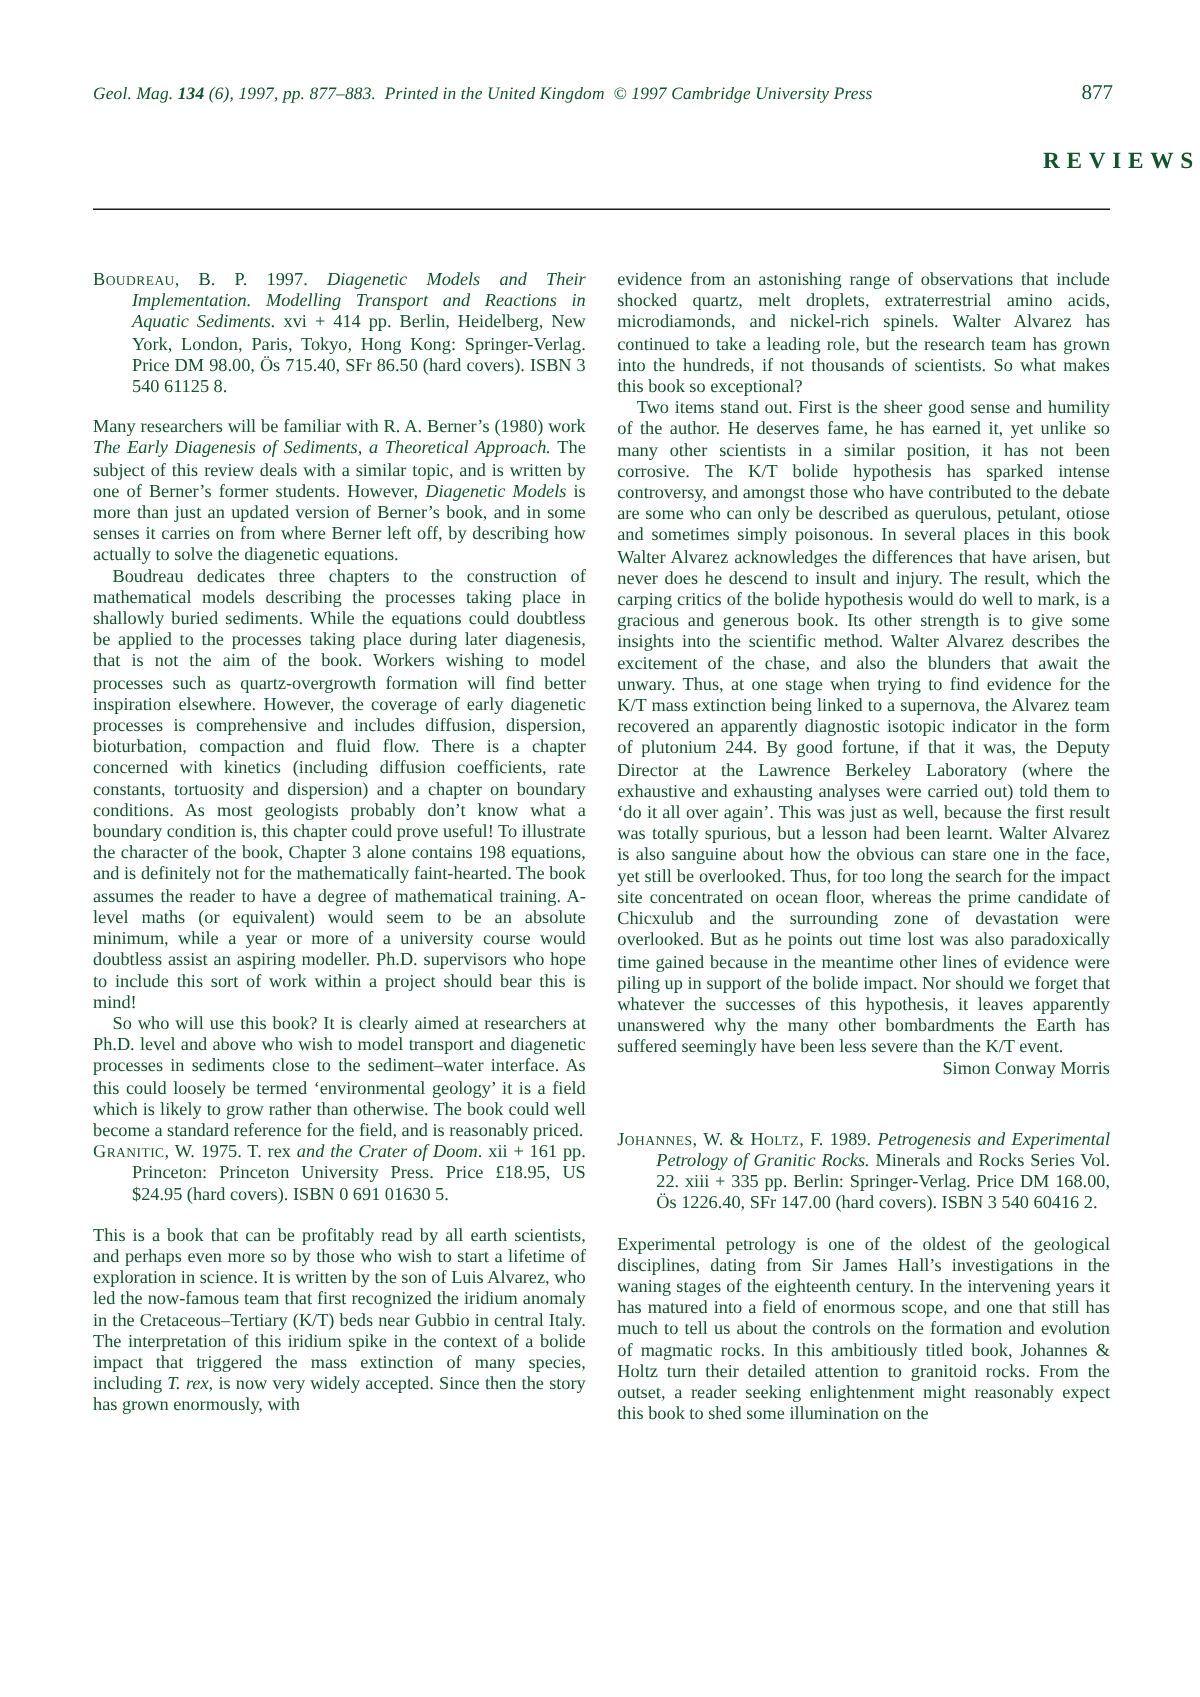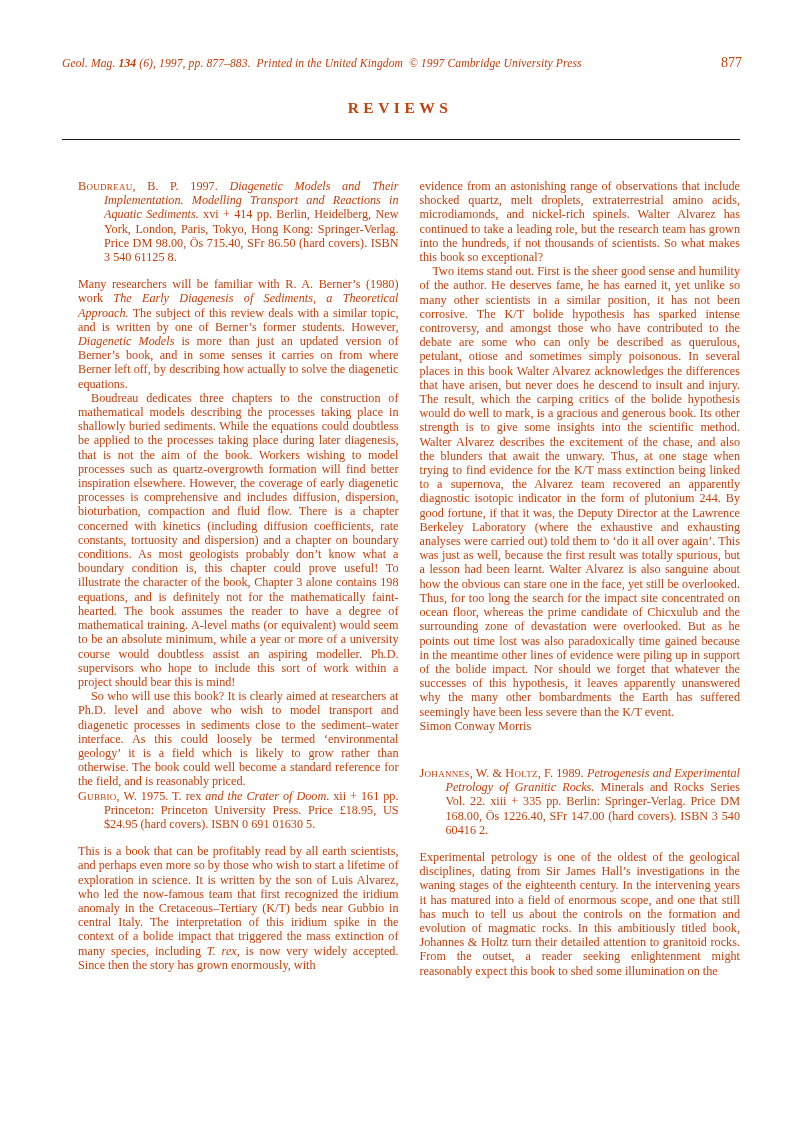--- a/index.html
+++ b/index.html
@@ -5,21 +5,21 @@
   html, body {
     margin: 0;
     padding: 0;
     background: #ffffff;
   }
   .page {
     position: relative;
     width: 800px;
     height: 1131px;
     background: #ffffff;
-    color: #c2410c;
+    color: #14532d;
     font-family: "Liberation Serif", serif;
     overflow: hidden;
   }
   
   .running-head {
     position: absolute;
     top: 55px;
     left: 62px;
     right: 58px;
     display: flex;
@@ -37,60 +37,60 @@
     font-style: normal;
     font-size: 14px;
   }
   
   .title {
     position: absolute;
     top: 99px;
     left: 0;
     width: 100%;
     margin: 0;
-    text-align: center;
+    text-align: right;
     font-size: 15.5px;
     font-weight: bold;
     letter-spacing: 4.5px;
   }
   
   .rule {
     position: absolute;
     top: 139px;
     left: 62px;
     right: 60px;
     height: 0;
     border: 0;
     border-top: 1.6px solid #1a1a1a;
   }
   
   .columns {
     position: absolute;
     top: 179px;
-    left: 78px;
+    left: 62px;
     right: 60px;
     display: flex;
     gap: 21px;
   }
   .col {
     flex: 1 1 0;
     min-width: 0;
     font-size: 12.2px;
     line-height: 14.2px;
     text-align: justify;
   }
   .block { margin: 0; }
   .citation {
     padding-left: 26px;
     text-indent: -26px;
     margin-bottom: 13px;
   }
   .para.indent { text-indent: 13px; }
   .signature {
-    text-align: left;
+    text-align: right;
     margin-bottom: 33px;
   }
   .it { font-style: italic; }
   .sc { font-variant: small-caps; letter-spacing: 0.3px; }
 </style>
 </head>
 <body>
 
 <div class="page">
 
@@ -104,21 +104,21 @@
   <h1 class="title">REVIEWS</h1>
 
   <div class="rule"></div>
 
   <main class="columns">
     <div class="col">
         <div class="block citation"><span class="sc">Boudreau</span><span>, B. P. 1997. </span><span class="it">Diagenetic Models and Their Implementation. Modelling Transport and Reactions in Aquatic Sediments.</span><span> xvi + 414 pp. Berlin, Heidelberg, New York, London, Paris, Tokyo, Hong Kong: Springer-Verlag. Price DM 98.00, Ös 715.40, SFr 86.50 (hard covers). ISBN 3 540 61125 8.</span></div>
         <div class="block para"><span>Many researchers will be familiar with R. A. Berner’s (1980) work </span><span class="it">The Early Diagenesis of Sediments, a Theoretical Approach.</span><span> The subject of this review deals with a similar topic, and is written by one of Berner’s former students. However, </span><span class="it">Diagenetic Models</span><span> is more than just an updated version of Berner’s book, and in some senses it carries on from where Berner left off, by describing how actually to solve the diagenetic equations.</span></div>
         <div class="block para indent"><span>Boudreau dedicates three chapters to the construction of mathematical models describing the processes taking place in shallowly buried sediments. While the equations could doubtless be applied to the processes taking place during later diagenesis, that is not the aim of the book. Workers wishing to model processes such as quartz-overgrowth formation will find better inspiration elsewhere. However, the coverage of early diagenetic processes is comprehensive and includes diffusion, dispersion, bioturbation, compaction and fluid flow. There is a chapter concerned with kinetics (including diffusion coefficients, rate constants, tortuosity and dispersion) and a chapter on boundary conditions. As most geologists probably don’t know what a boundary condition is, this chapter could prove useful! To illustrate the character of the book, Chapter 3 alone contains 198 equations, and is definitely not for the mathematically faint-hearted. The book assumes the reader to have a degree of mathematical training. A-level maths (or equivalent) would seem to be an absolute minimum, while a year or more of a university course would doubtless assist an aspiring modeller. Ph.D. supervisors who hope to include this sort of work within a project should bear this is mind!</span></div>
         <div class="block para indent"><span>So who will use this book? It is clearly aimed at researchers at Ph.D. level and above who wish to model transport and diagenetic processes in sediments close to the sediment–water interface. As this could loosely be termed ‘environmental geology’ it is a field which is likely to grow rather than otherwise. The book could well become a standard reference for the field, and is reasonably priced.</span></div>
-        <div class="block citation"><span class="sc">Gubbio</span><span>, W. 1975. T. rex </span><span class="it">and the Crater of Doom</span><span>. xii + 161 pp. Princeton: Princeton University Press. Price £18.95, US $24.95 (hard covers). ISBN 0 691 01630 5.</span></div>
+        <div class="block citation"><span class="sc">Granitic</span><span>, W. 1975. T. rex </span><span class="it">and the Crater of Doom</span><span>. xii + 161 pp. Princeton: Princeton University Press. Price £18.95, US $24.95 (hard covers). ISBN 0 691 01630 5.</span></div>
         <div class="block para"><span>This is a book that can be profitably read by all earth scientists, and perhaps even more so by those who wish to start a lifetime of exploration in science. It is written by the son of Luis Alvarez, who led the now-famous team that first recognized the iridium anomaly in the Cretaceous–Tertiary (K/T) beds near Gubbio in central Italy. The interpretation of this iridium spike in the context of a bolide impact that triggered the mass extinction of many species, including </span><span class="it">T. rex</span><span>, is now very widely accepted. Since then the story has grown enormously, with</span></div>
       </div>
     <div class="col">
         <div class="block para"><span>evidence from an astonishing range of observations that include shocked quartz, melt droplets, extraterrestrial amino acids, microdiamonds, and nickel-rich spinels. Walter Alvarez has continued to take a leading role, but the research team has grown into the hundreds, if not thousands of scientists. So what makes this book so exceptional?</span></div>
         <div class="block para indent"><span>Two items stand out. First is the sheer good sense and humility of the author. He deserves fame, he has earned it, yet unlike so many other scientists in a similar position, it has not been corrosive. The K/T bolide hypothesis has sparked intense controversy, and amongst those who have contributed to the debate are some who can only be described as querulous, petulant, otiose and sometimes simply poisonous. In several places in this book Walter Alvarez acknowledges the differences that have arisen, but never does he descend to insult and injury. The result, which the carping critics of the bolide hypothesis would do well to mark, is a gracious and generous book. Its other strength is to give some insights into the scientific method. Walter Alvarez describes the excitement of the chase, and also the blunders that await the unwary. Thus, at one stage when trying to find evidence for the K/T mass extinction being linked to a supernova, the Alvarez team recovered an apparently diagnostic isotopic indicator in the form of plutonium 244. By good fortune, if that it was, the Deputy Director at the Lawrence Berkeley Laboratory (where the exhaustive and exhausting analyses were carried out) told them to ‘do it all over again’. This was just as well, because the first result was totally spurious, but a lesson had been learnt. Walter Alvarez is also sanguine about how the obvious can stare one in the face, yet still be overlooked. Thus, for too long the search for the impact site concentrated on ocean floor, whereas the prime candidate of Chicxulub and the surrounding zone of devastation were overlooked. But as he points out time lost was also paradoxically time gained because in the meantime other lines of evidence were piling up in support of the bolide impact. Nor should we forget that whatever the successes of this hypothesis, it leaves apparently unanswered why the many other bombardments the Earth has suffered seemingly have been less severe than the K/T event.</span></div>
         <div class="block signature"><span>Simon Conway Morris</span></div>
         <div class="block citation"><span class="sc">Johannes</span><span>, W. &amp; </span><span class="sc">Holtz</span><span>, F. 1989. </span><span class="it">Petrogenesis and Experimental Petrology of Granitic Rocks.</span><span> Minerals and Rocks Series Vol. 22. xiii + 335 pp. Berlin: Springer-Verlag. Price DM 168.00, Ös 1226.40, SFr 147.00 (hard covers). ISBN 3 540 60416 2.</span></div>
         <div class="block para"><span>Experimental petrology is one of the oldest of the geological disciplines, dating from Sir James Hall’s investigations in the waning stages of the eighteenth century. In the intervening years it has matured into a field of enormous scope, and one that still has much to tell us about the controls on the formation and evolution of magmatic rocks. In this ambitiously titled book, Johannes &amp; Holtz turn their detailed attention to granitoid rocks. From the outset, a reader seeking enlightenment might reasonably expect this book to shed some illumination on the</span></div>
       </div>
   </main>

